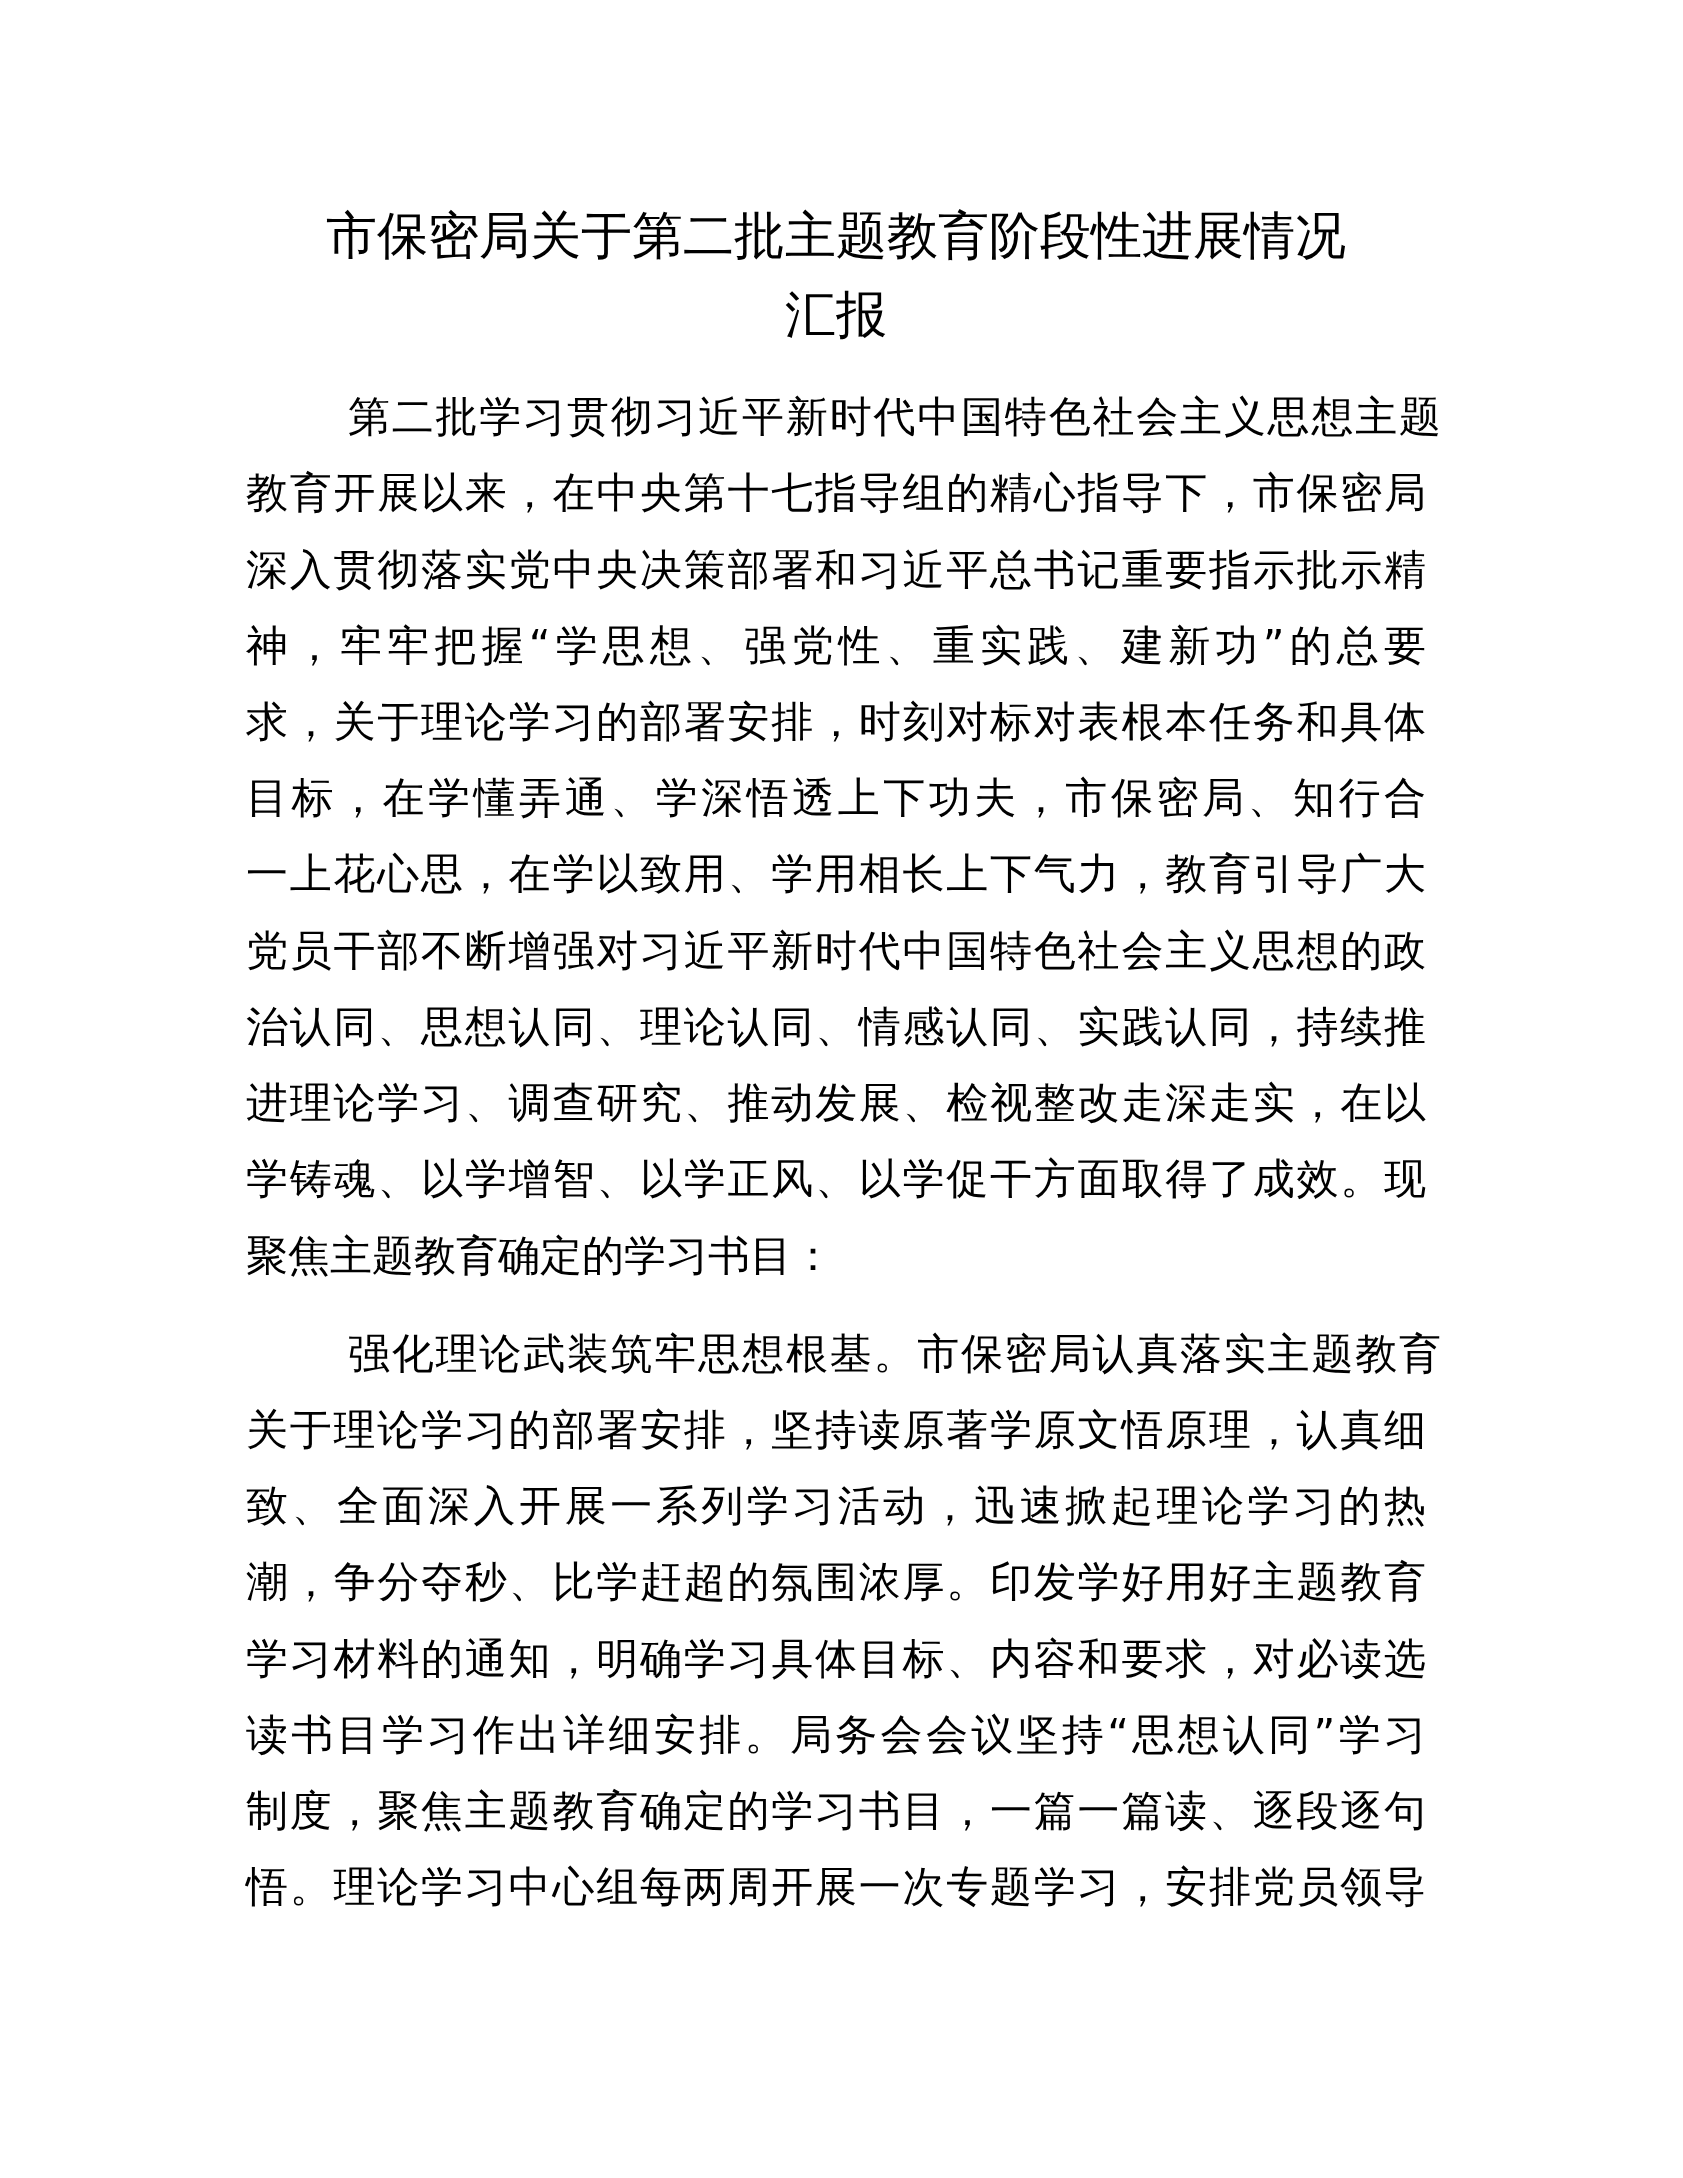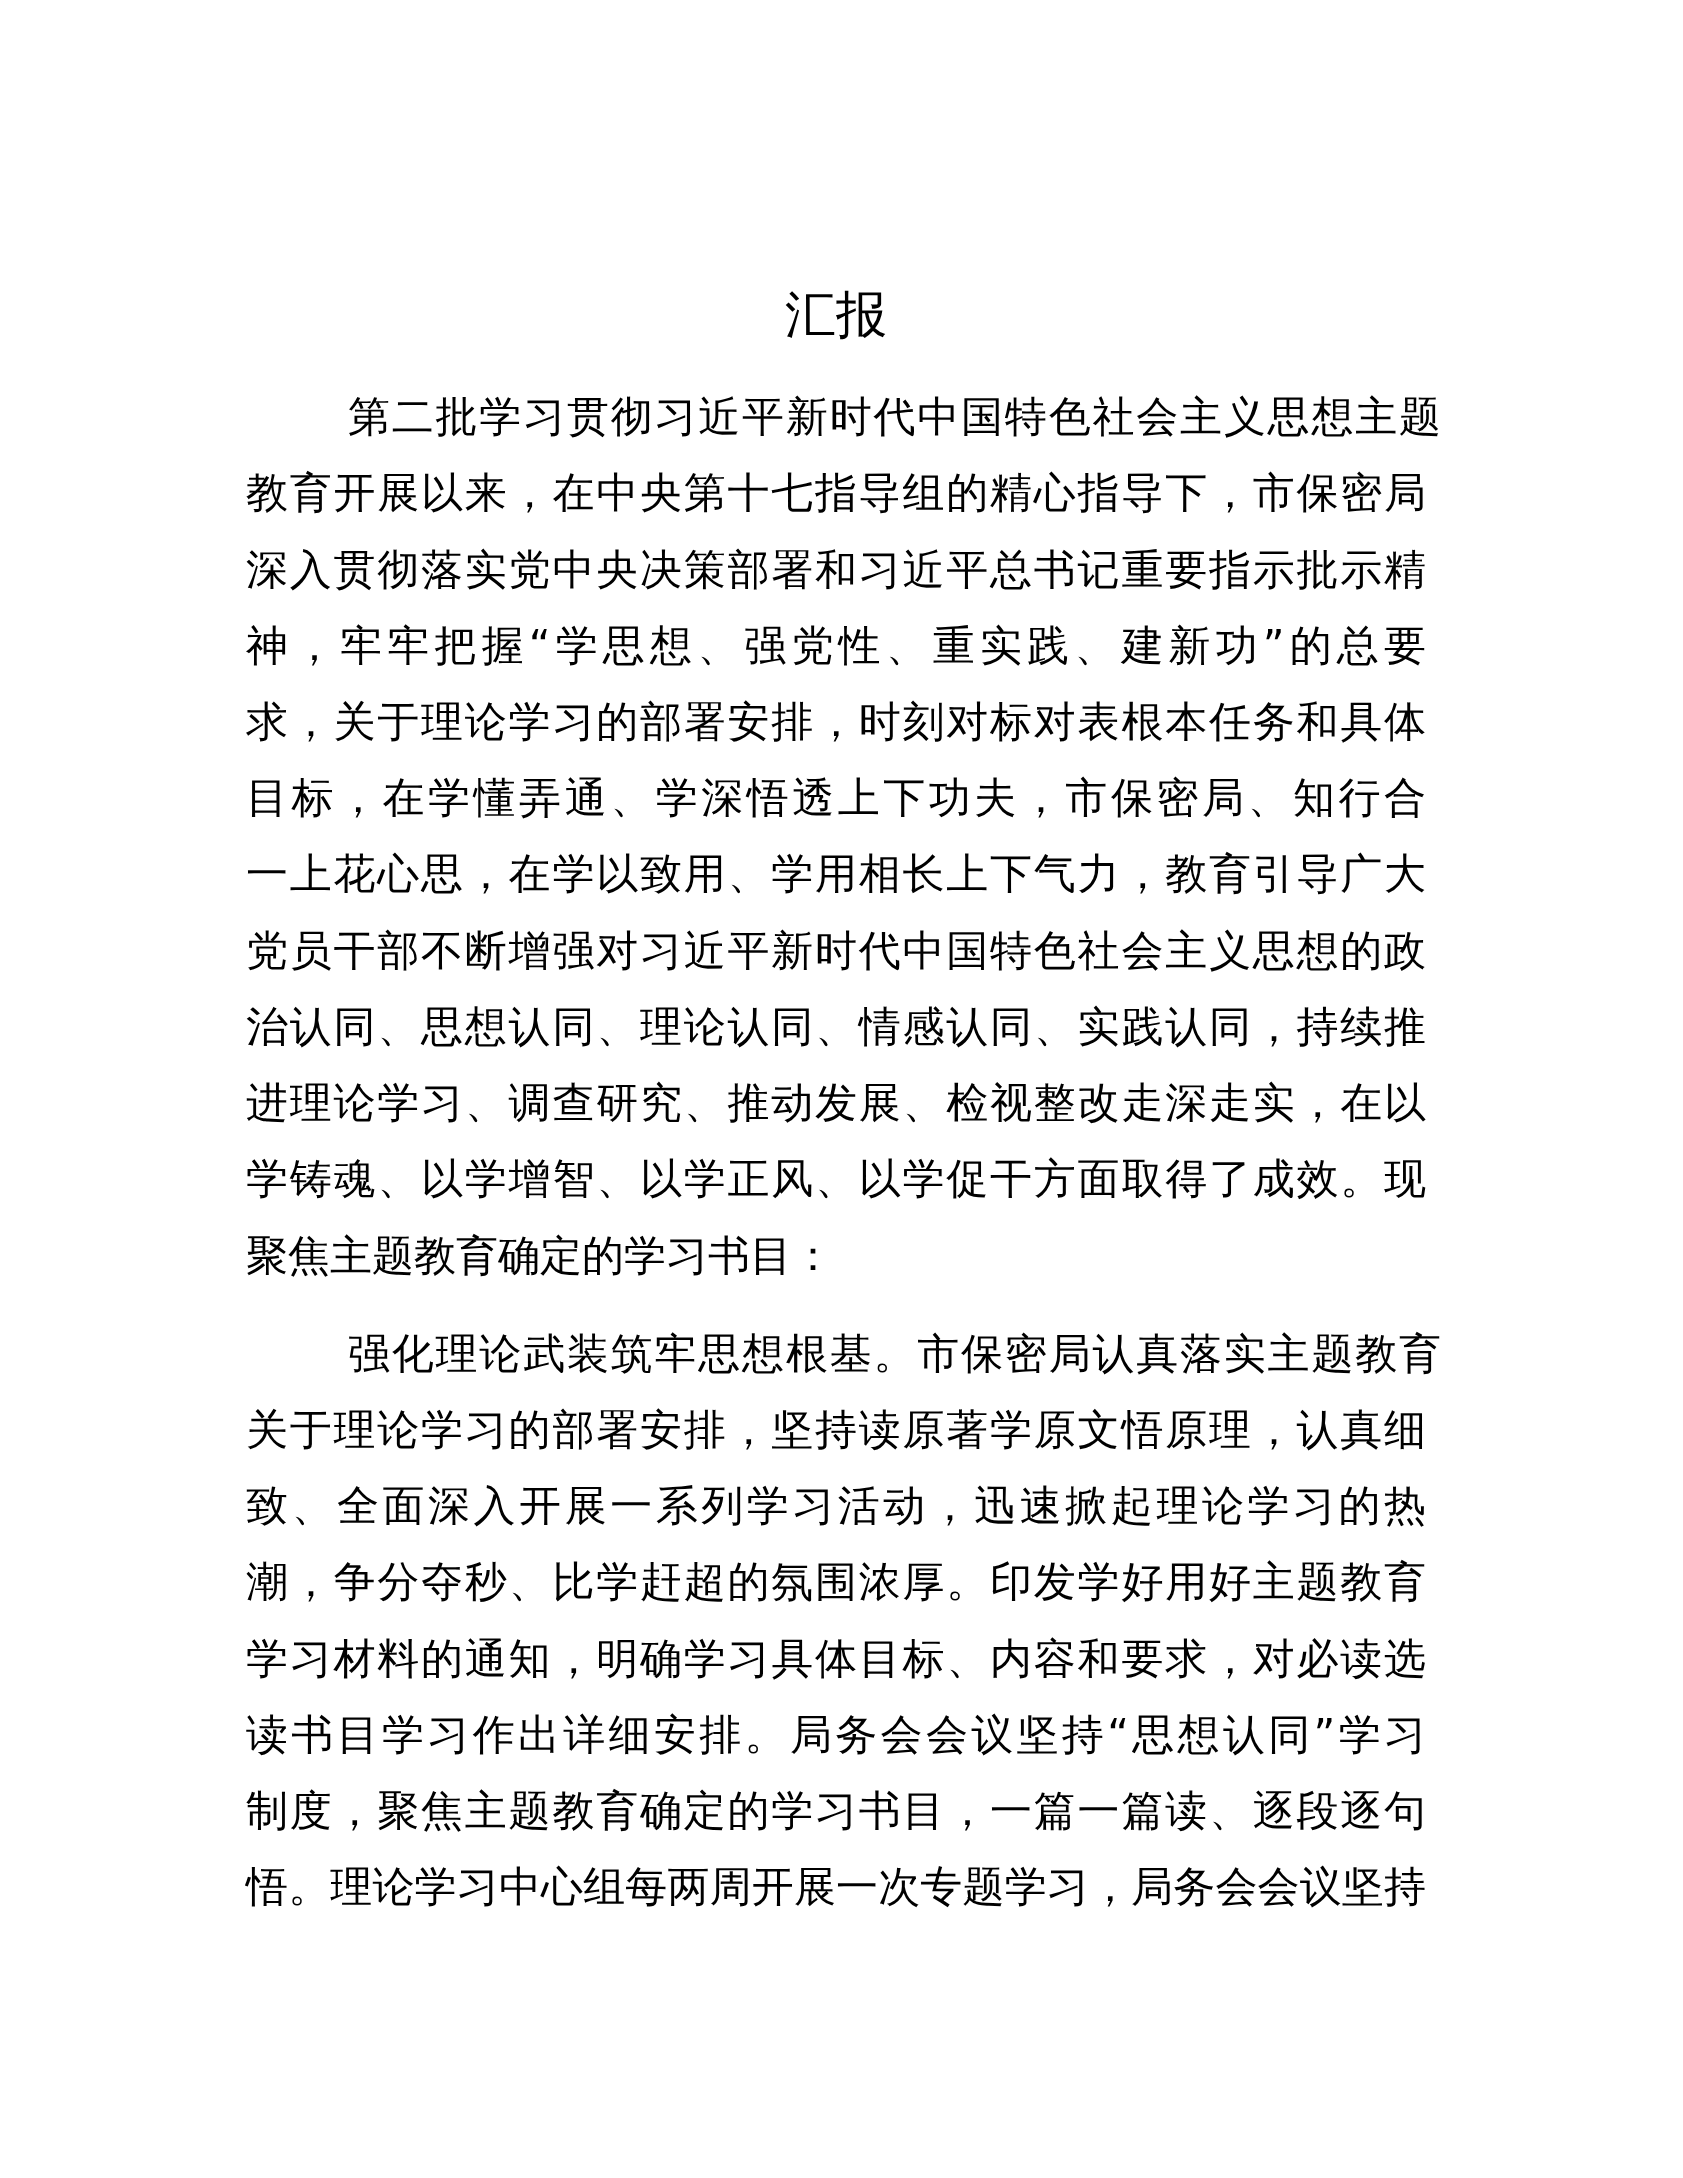--- a/index.html
+++ b/index.html
@@ -52,20 +52,21 @@
     }
     .body-line.last {
       text-align-last: left;
     }
   </style>
 </head>
 <body>
 
 <div class="page">
 
+  <div class="title title-line-1">市保密局关于第二批主题教育阶段性进展情况</div>
   <div class="title title-line-2">汇报</div>
 
   <div>
     <div class="body-line indent" style="top:390px">第二批学习贯彻习近平新时代中国特色社会主义思想主题</div>
     <div class="body-line" style="top:466px">教育开展以来，在中央第十七指导组的精心指导下，市保密局</div>
     <div class="body-line" style="top:543px">深入贯彻落实党中央决策部署和习近平总书记重要指示批示精</div>
     <div class="body-line" style="top:619px">神，牢牢把握“学思想、强党性、重实践、建新功”的总要</div>
     <div class="body-line" style="top:695px">求，关于理论学习的部署安排，时刻对标对表根本任务和具体</div>
     <div class="body-line" style="top:771px">目标，在学懂弄通、学深悟透上下功夫，市保密局、知行合</div>
     <div class="body-line" style="top:847px">一上花心思，在学以致用、学用相长上下气力，教育引导广大</div>
@@ -77,17 +78,17 @@
   </div>
 
   <div>
     <div class="body-line indent" style="top:1327px">强化理论武装筑牢思想根基。市保密局认真落实主题教育</div>
     <div class="body-line" style="top:1403px">关于理论学习的部署安排，坚持读原著学原文悟原理，认真细</div>
     <div class="body-line" style="top:1479px">致、全面深入开展一系列学习活动，迅速掀起理论学习的热</div>
     <div class="body-line" style="top:1555px">潮，争分夺秒、比学赶超的氛围浓厚。印发学好用好主题教育</div>
     <div class="body-line" style="top:1632px">学习材料的通知，明确学习具体目标、内容和要求，对必读选</div>
     <div class="body-line" style="top:1708px">读书目学习作出详细安排。局务会会议坚持“思想认同”学习</div>
     <div class="body-line" style="top:1784px">制度，聚焦主题教育确定的学习书目，一篇一篇读、逐段逐句</div>
-    <div class="body-line" style="top:1860px">悟。理论学习中心组每两周开展一次专题学习，局务会会议坚持</div>
+    <div class="body-line" style="top:1860px">悟。理论学习中心组每两周开展一次专题学习，安排党员领导</div>
   </div>
 
 </div>
 
 
 </body></html>

